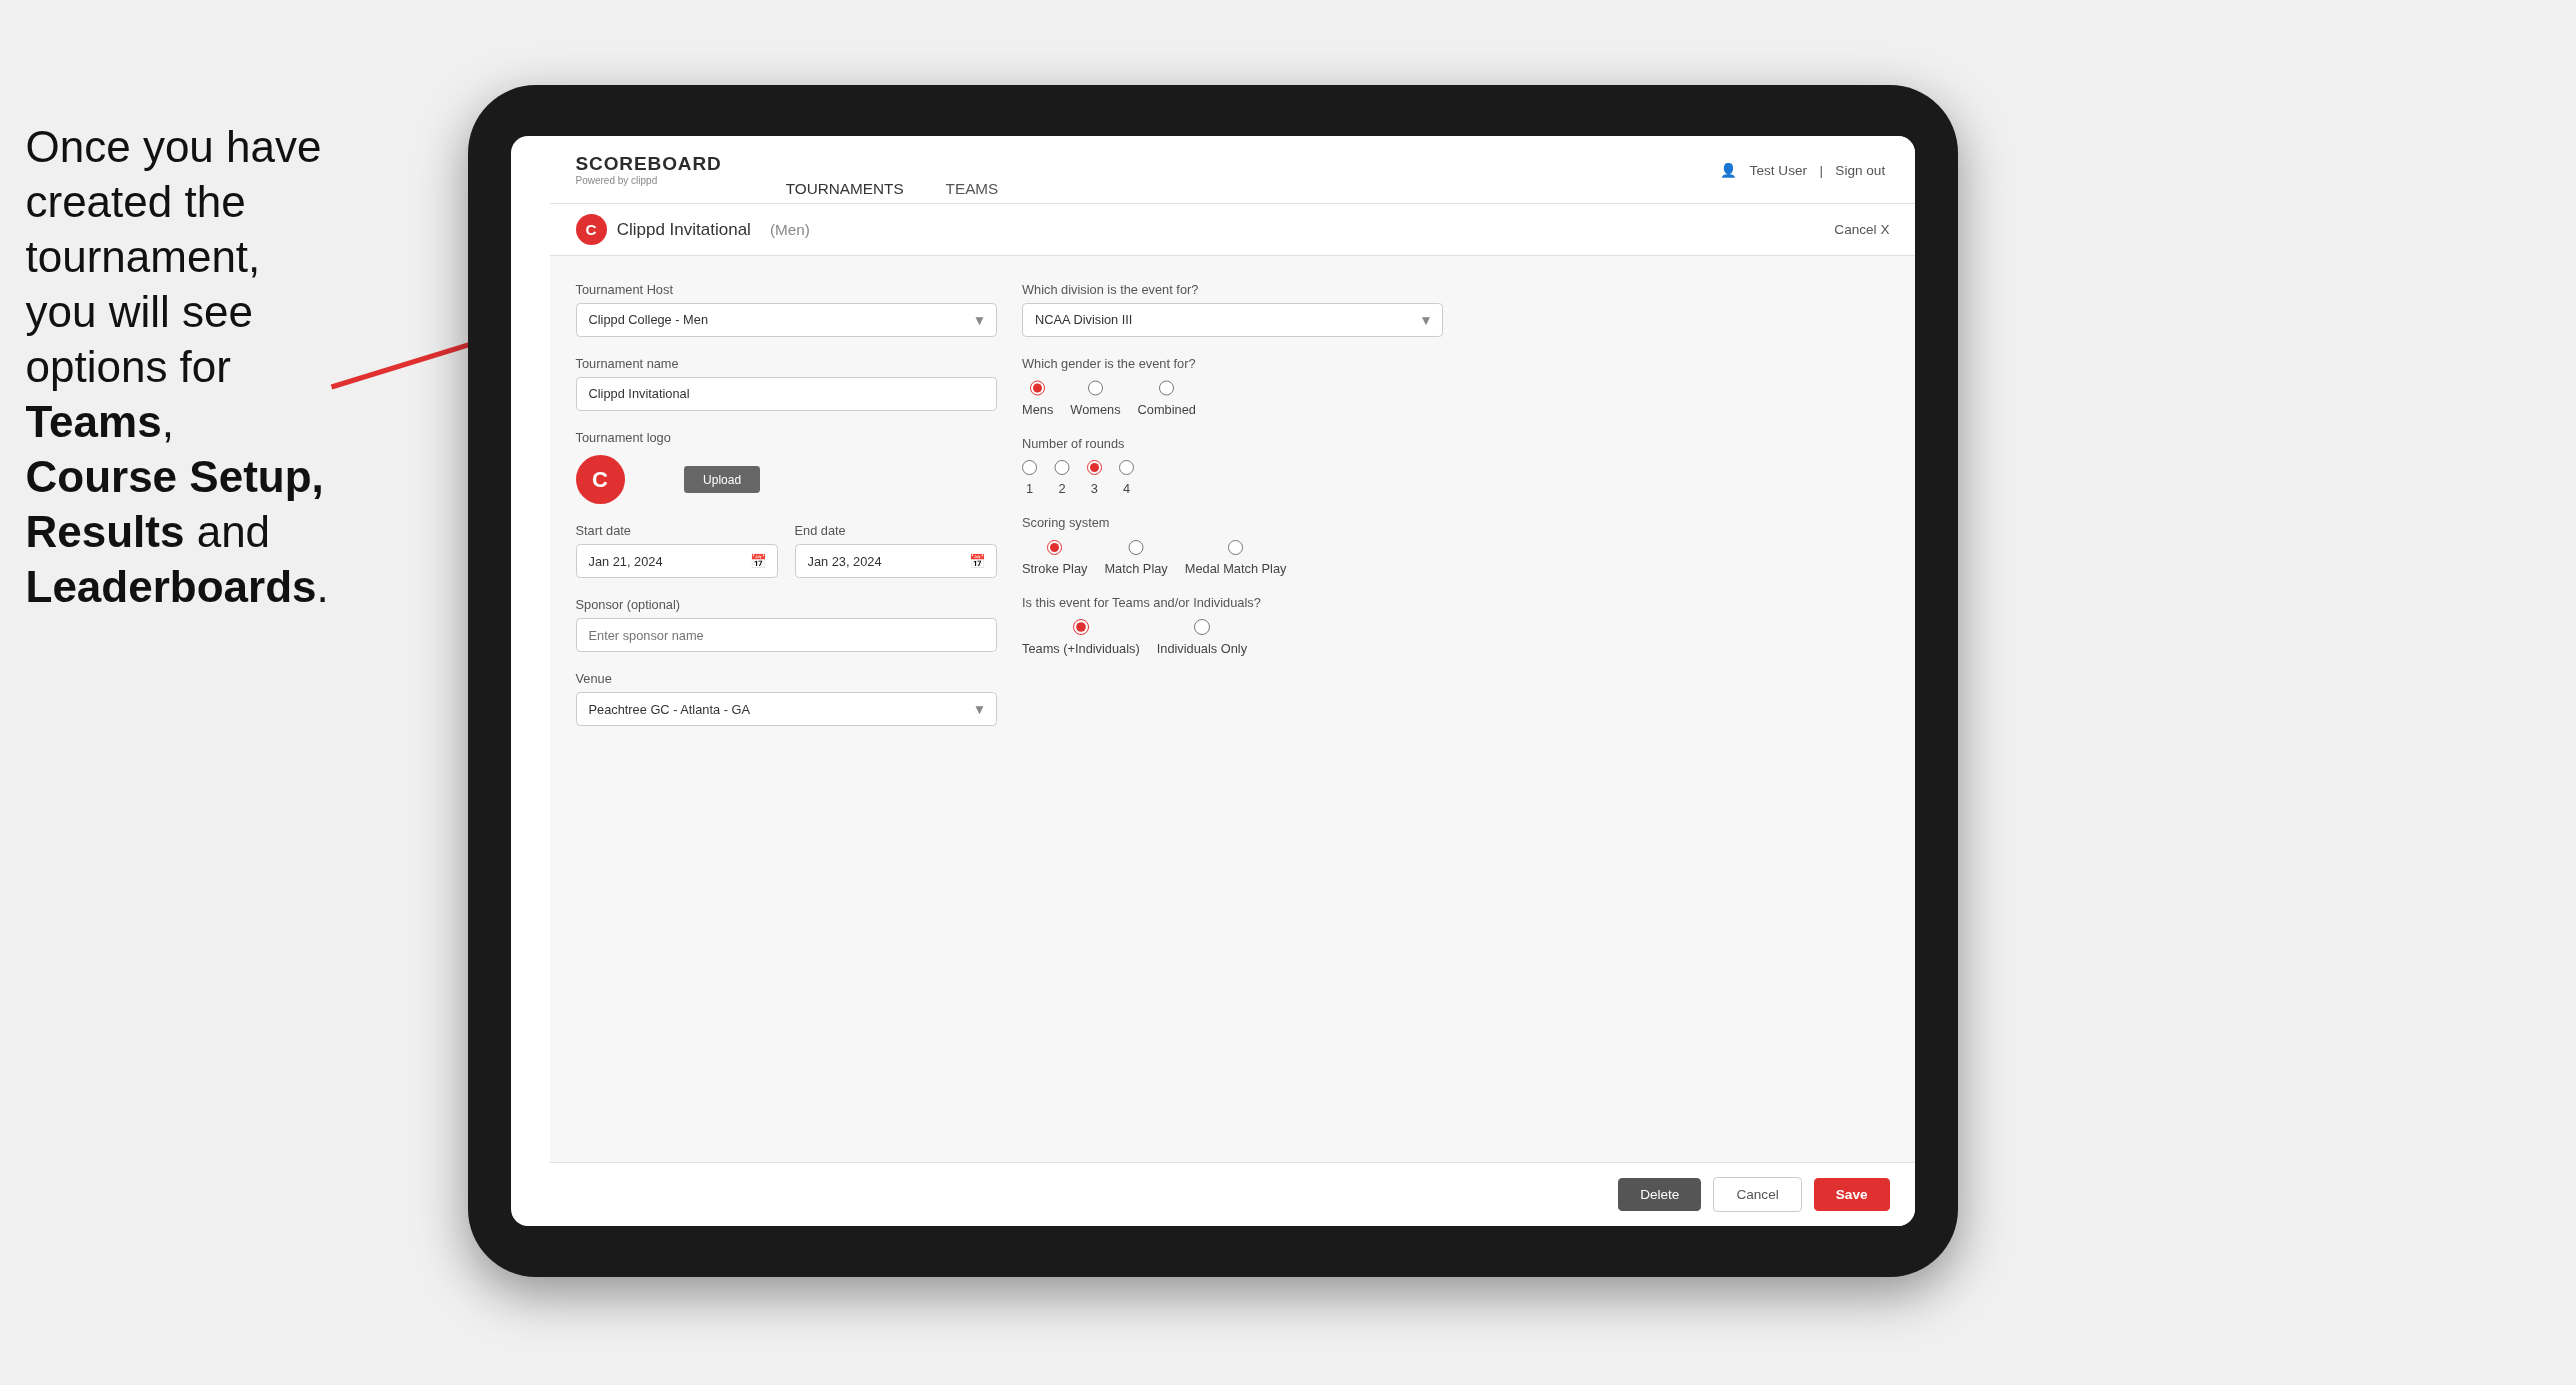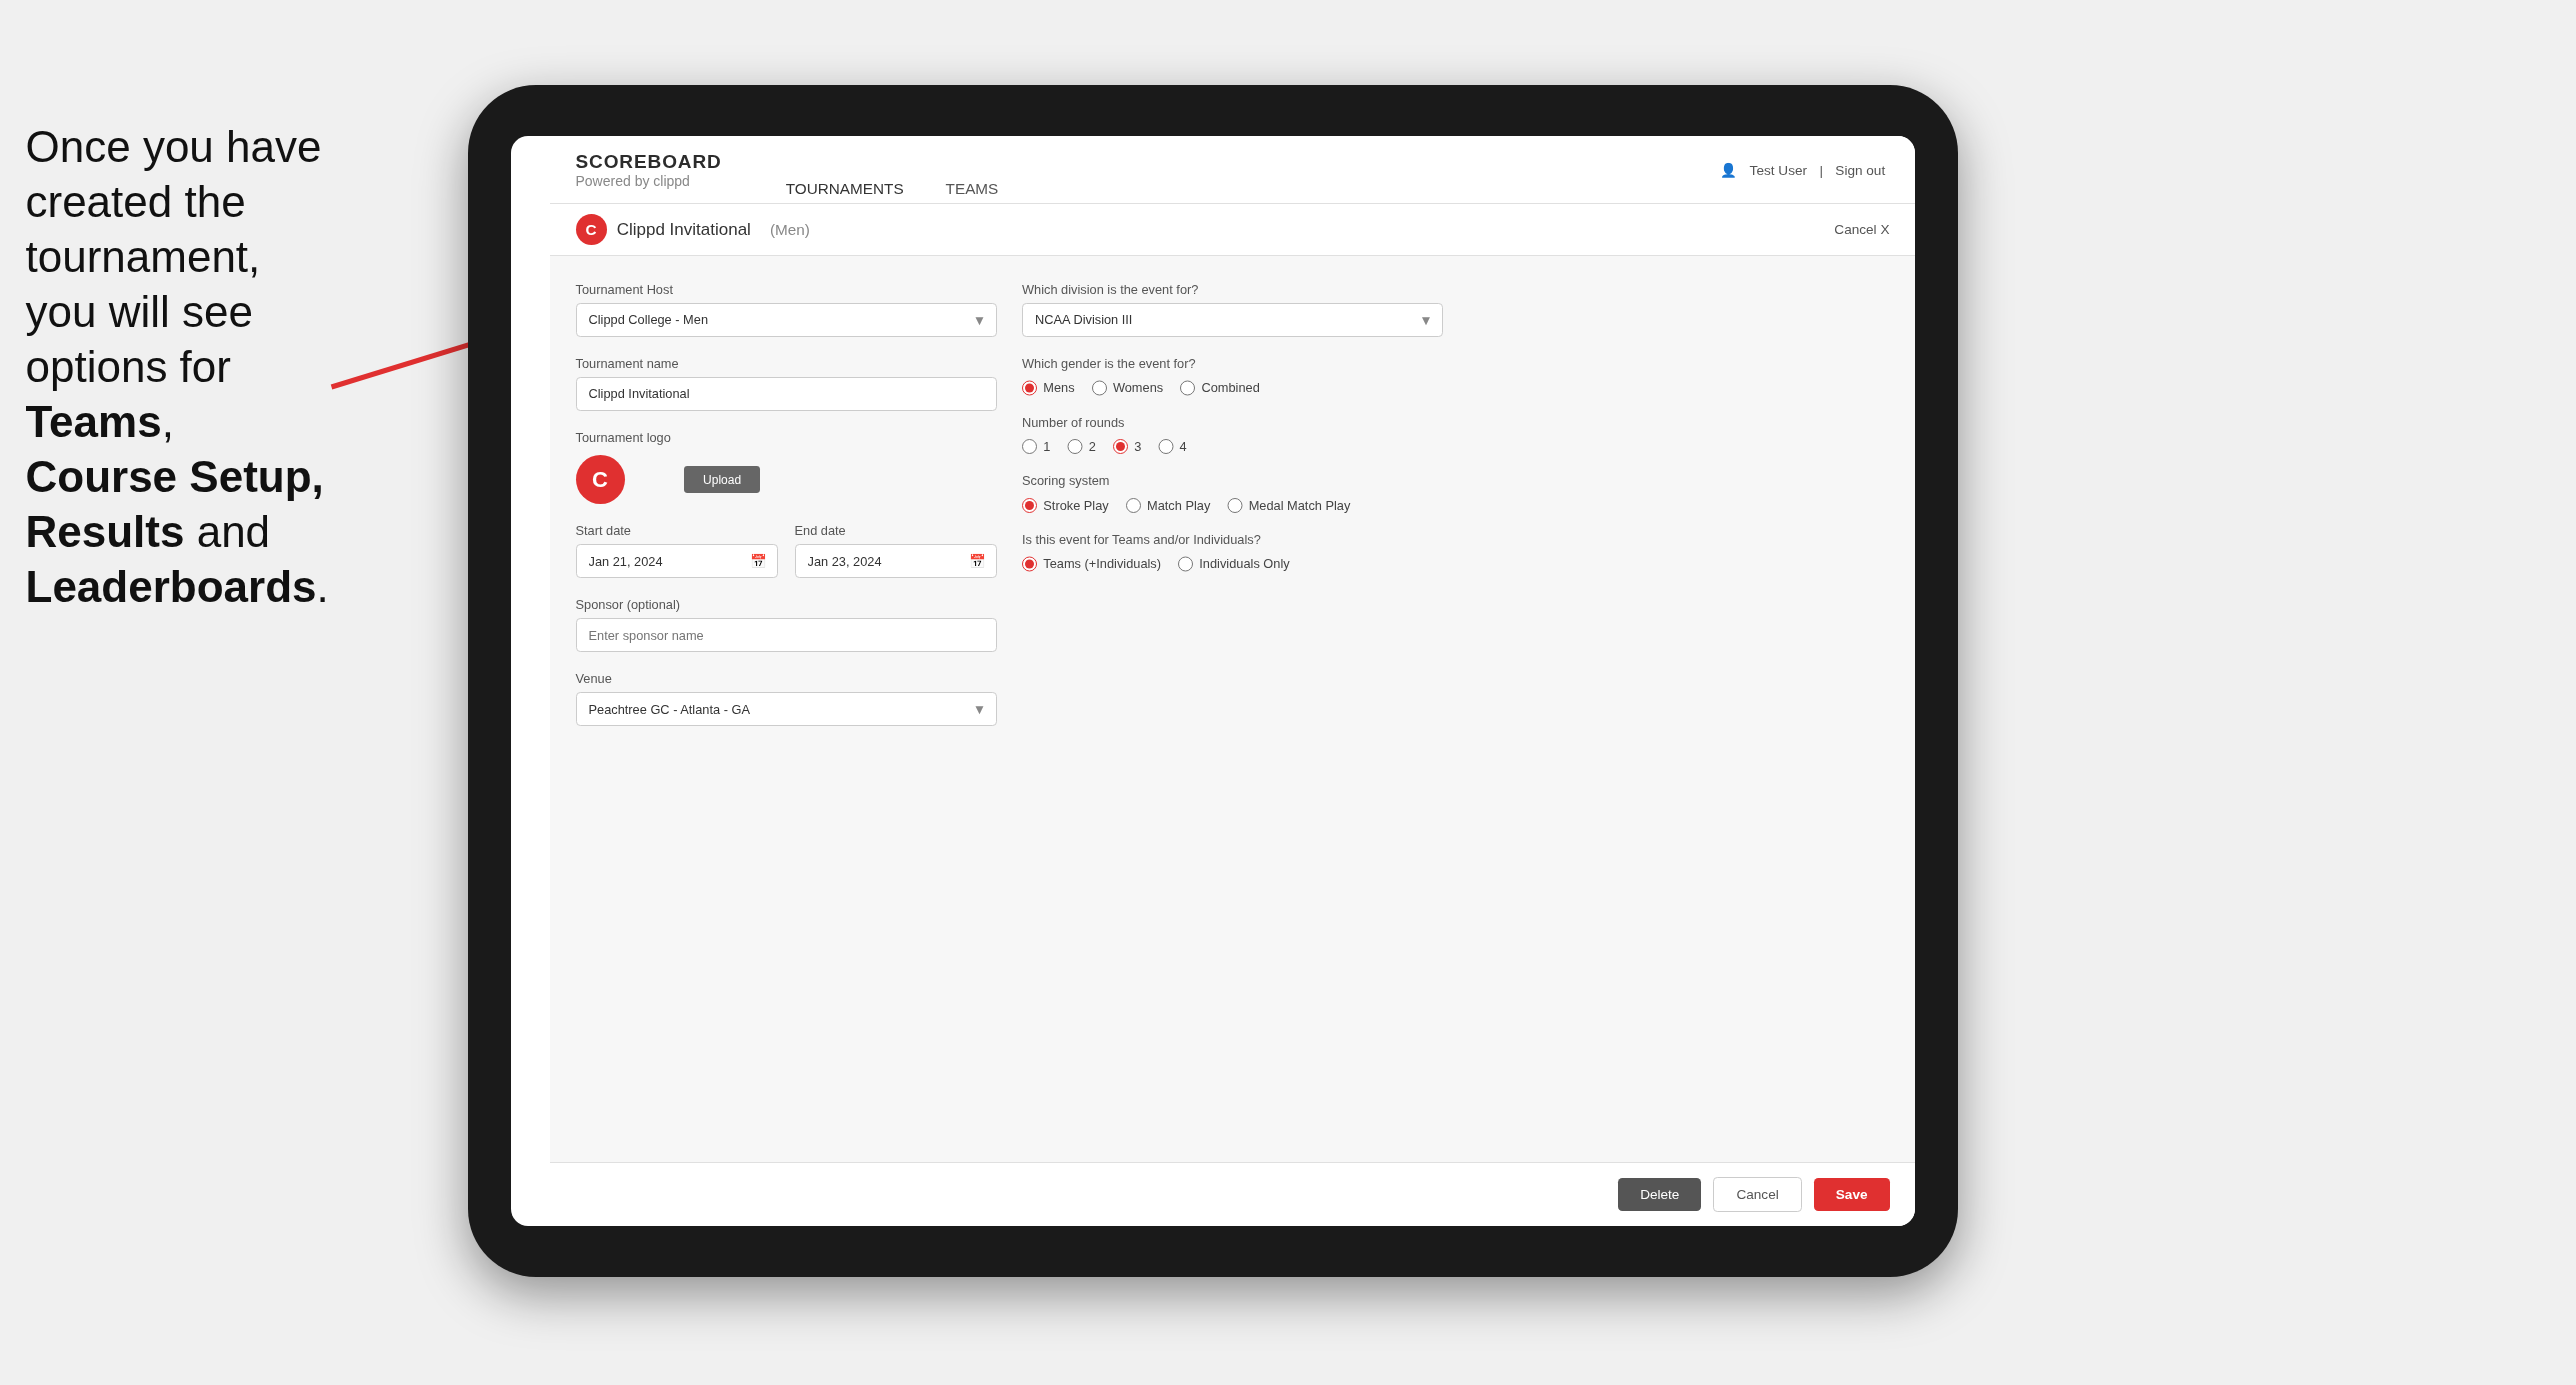--- a/index.html
+++ b/index.html
@@ -66,21 +66,21 @@
       margin-right: 43px;
     }
     .logo-title {
       font-size: 19px;
       font-weight: 700;
       color: #2c2c2c;
       letter-spacing: 0.9px;
       text-transform: uppercase;
     }
     .logo-subtitle {
-      font-size: 14px;
+      font-size: 10px;
       color: #888;
     }
 
     .nav-links {
       display: flex;
       gap: 0;
       flex: 1;
     }
     .nav-link {
       padding: 0 21px;
@@ -289,20 +289,21 @@
       align-items: center;
       margin-top: 3.4px;
     }
     .radio-item {
       display: flex;
       align-items: center;
       gap: 6px;
       font-size: 12.8px;
       color: #444;
       cursor: pointer;
+      flex-direction: column;
     }
     .radio-input {
       width: 15.3px;
       height: 15.3px;
       accent-color: #e03030;
       cursor: pointer;
     }
 
     .format-radio-col {
       display: flex;

